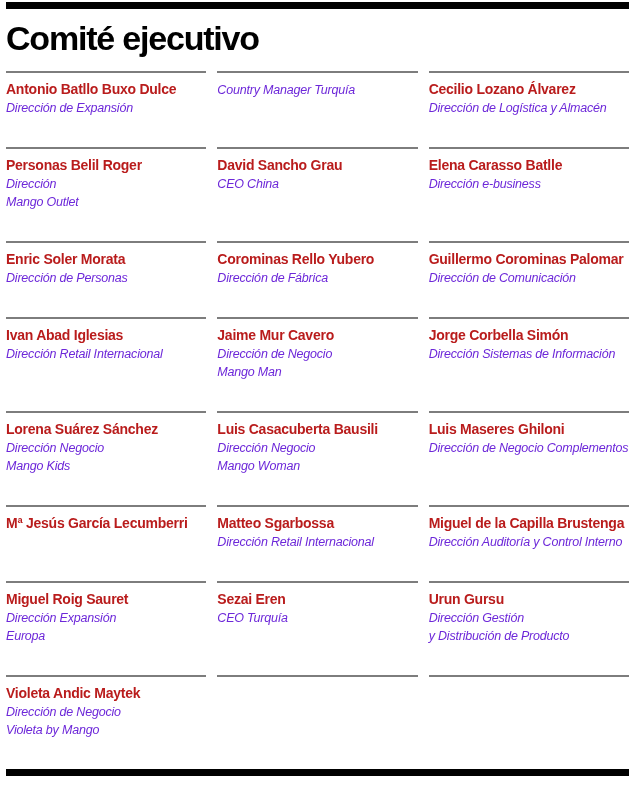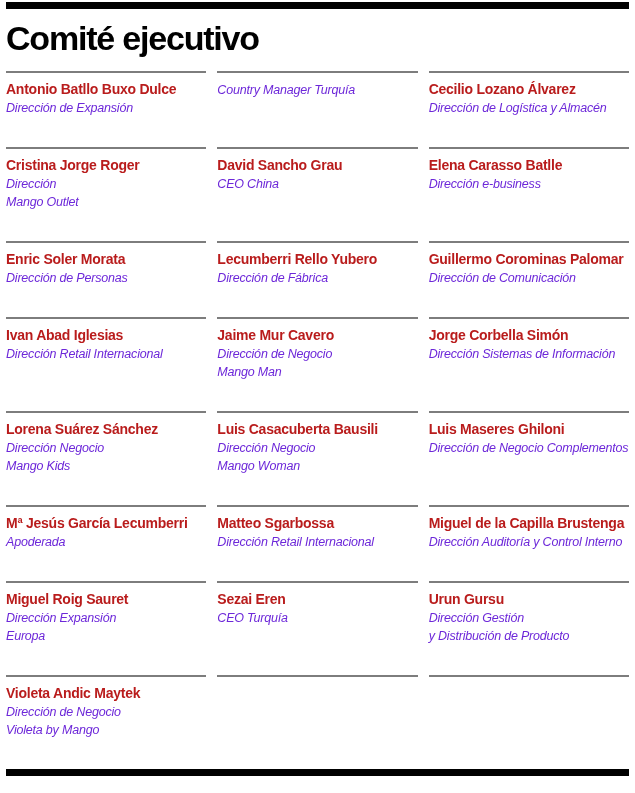--- a/index.html
+++ b/index.html
@@ -73,42 +73,42 @@
       <div class="role">Country Manager Turquía</div>
 
     </div>
     <div class="cell">
       <div class="name">Cecilio Lozano Álvarez</div>
       <div class="role">Dirección de Logística y Almacén</div>
 
     </div>
 
     <div class="cell">
-      <div class="name">Cristina Jorge Roger</div>
+      <div class="name">Personas Belil Roger</div>
       <div class="role">Dirección</div>
       <div class="role">Mango Outlet</div>
     </div>
     <div class="cell">
       <div class="name">David Sancho Grau</div>
       <div class="role">CEO China</div>
 
     </div>
     <div class="cell">
       <div class="name">Elena Carasso Batlle</div>
       <div class="role">Dirección e-business</div>
 
     </div>
 
     <div class="cell">
       <div class="name">Enric Soler Morata</div>
       <div class="role">Dirección de Personas</div>
 
     </div>
     <div class="cell">
-      <div class="name">Lecumberri Rello Yubero</div>
+      <div class="name">Corominas Rello Yubero</div>
       <div class="role">Dirección de Fábrica</div>
 
     </div>
     <div class="cell">
       <div class="name">Guillermo Corominas Palomar</div>
       <div class="role">Dirección de Comunicación</div>
 
     </div>
 
     <div class="cell">
@@ -138,21 +138,20 @@
       <div class="role">Mango Woman</div>
     </div>
     <div class="cell">
       <div class="name">Luis Maseres Ghiloni</div>
       <div class="role">Dirección de Negocio Complementos</div>
 
     </div>
 
     <div class="cell">
       <div class="name">Mª Jesús García Lecumberri</div>
-      <div class="role">Apoderada</div>
     </div>
     <div class="cell">
       <div class="name">Matteo Sgarbossa</div>
       <div class="role">Dirección Retail Internacional</div>
 
     </div>
     <div class="cell">
       <div class="name">Miguel de la Capilla Brustenga</div>
       <div class="role">Dirección Auditoría y Control Interno</div>
 

